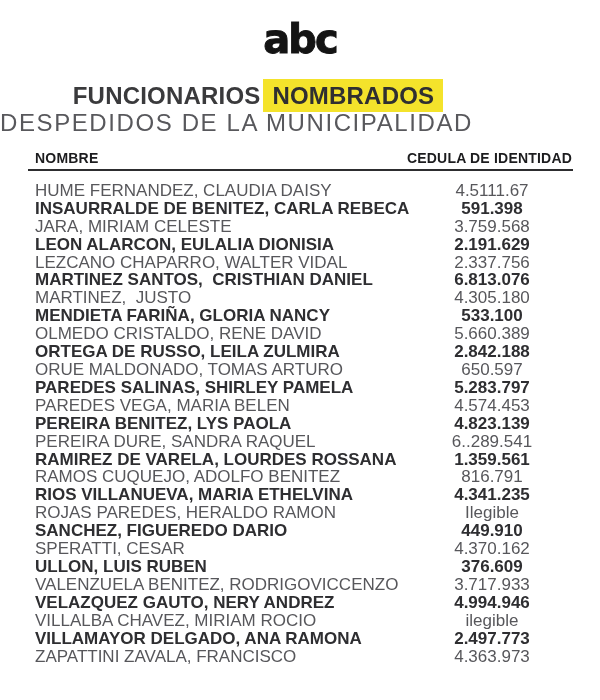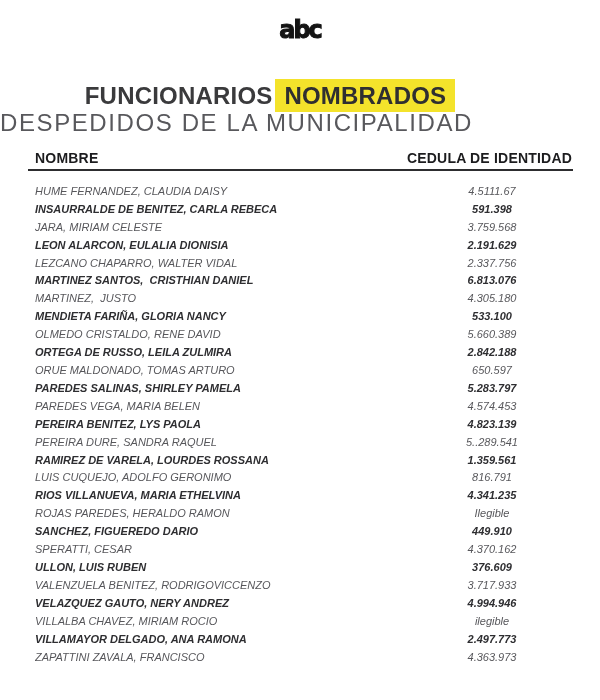--- a/index.html
+++ b/index.html
@@ -3,25 +3,25 @@
 <meta charset="utf-8">
 <style>
   html, body { margin:0; padding:0; }
   body {
     width:600px; height:700px; background:#ffffff; position:relative;
     overflow:hidden; font-family:"Liberation Sans", sans-serif;
     -webkit-font-smoothing:antialiased;
   }
   .logo {
     position:absolute; top:16px; left:0; width:600px; text-align:center;
-    font-family:"DejaVu Sans", sans-serif; font-weight:bold; font-size:24px;
+    font-family:"DejaVu Sans", sans-serif; font-weight:bold; font-size:40px;
     letter-spacing:-2px; color:#141414; -webkit-text-stroke:1px #141414;
   }
   .title1 {
-    position:absolute; top:79px; left:16px; width:508px; text-align:center;
+    position:absolute; top:79px; left:4px; width:508px; text-align:center;
     font-size:24px; line-height:28px; font-weight:bold; color:#3a3a3c;
     letter-spacing:0.2px;
   }
   .title1 .hl {
     display:inline-block; padding:3px 9px 2px; margin-left:3px; color:#2f2f31;
   }
   .title2 {
     position:absolute; top:109px; left:0; width:600px; 
     font-size:24px; line-height:27px; font-weight:300; color:#58585c;
     letter-spacing:1.6px;
@@ -31,21 +31,21 @@
     display:flex; justify-content:space-between;
     font-size:14px; font-weight:bold; color:#1c1c1e; letter-spacing:0.2px;
   }
   .divider {
     position:absolute; top:169px; left:28px; right:27px; height:2px;
     background:#2d2d2f;
   }
   .rows { position:absolute; top:182px; left:35px; right:28px; }
   .row {
     display:flex; align-items:center; height:17.92px;
-    font-size:11px; color:#57575b;font-style:italic;
+    font-size:17px; color:#57575b;
   }
   .row.bold { font-weight:bold; color:#2e2e31;align-items:center; }
   .cell-name { flex:1; text-align:left; white-space:pre; overflow:hidden; }
   .cell-id { width:160px; text-align:center; white-space:pre; }
 </style>
 </head>
 <body>
 
 <div class="logo">abc</div>
 
@@ -112,28 +112,28 @@
     <div class="row">
       <span class="cell-name">PAREDES VEGA, MARIA BELEN</span>
       <span class="cell-id">4.574.453</span>
     </div>
     <div class="row bold">
       <span class="cell-name">PEREIRA BENITEZ, LYS PAOLA</span>
       <span class="cell-id">4.823.139</span>
     </div>
     <div class="row">
       <span class="cell-name">PEREIRA DURE, SANDRA RAQUEL</span>
-      <span class="cell-id">5..289.541</span>
+      <span class="cell-id">6..289.541</span>
     </div>
     <div class="row bold">
       <span class="cell-name">RAMIREZ DE VARELA, LOURDES ROSSANA</span>
       <span class="cell-id">1.359.561</span>
     </div>
     <div class="row">
-      <span class="cell-name">LUIS CUQUEJO, ADOLFO GERONIMO</span>
+      <span class="cell-name">RAMOS CUQUEJO, ADOLFO BENITEZ</span>
       <span class="cell-id">816.791</span>
     </div>
     <div class="row bold">
       <span class="cell-name">RIOS VILLANUEVA, MARIA ETHELVINA</span>
       <span class="cell-id">4.341.235</span>
     </div>
     <div class="row">
       <span class="cell-name">ROJAS PAREDES, HERALDO RAMON</span>
       <span class="cell-id">Ilegible</span>
     </div>

